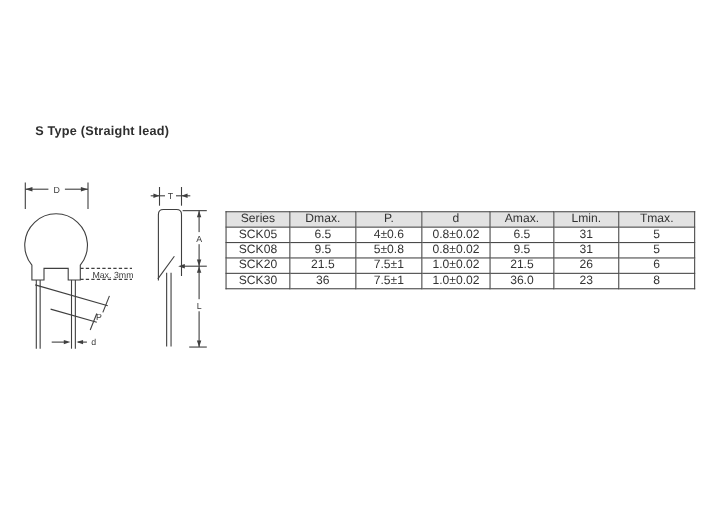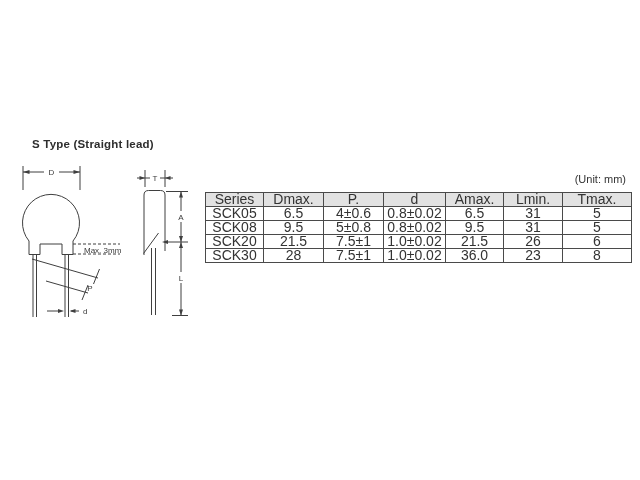--- a/index.html
+++ b/index.html
@@ -1,31 +1,31 @@
 <!DOCTYPE html>
 <html><head>
 <meta charset="utf-8">
 <style>
   html,body{margin:0;padding:0;background:#ffffff;}
   .screen{
     position:relative;width:640px;height:480px;background:#ffffff;
     font-family:"Liberation Sans",sans-serif;overflow:hidden;color:#333333;
   }
   .title{
-    position:absolute;left:32px;top:138px;
+    position:absolute;left:32px;top:114px;
     font-size:11.5px;font-weight:bold;color:#2e2e2e;letter-spacing:0.2px;
   }
   .unit-note{
     position:absolute;left:205px;top:173px;width:421px;
     text-align:right;font-size:11px;color:#333333;
   }
   table.dims{
     position:absolute;left:205px;top:192px;
     border-collapse:collapse;table-layout:fixed;
-    font-size:14px;color:#333333;background:#ffffff;
+    font-size:11px;color:#333333;background:#ffffff;
   }
   table.dims th,table.dims td{
     border:1px solid #4a4a4a;text-align:center;vertical-align:middle;
     padding:0;height:13px;line-height:13px;font-weight:normal;
     overflow:hidden;white-space:nowrap;
   }
   table.dims th{background:#e2e2e2;}
   col.c1{width:58px}col.c2{width:60px}col.c3{width:60px}col.c4{width:62px}
   col.c5{width:58px}col.c6{width:59px}col.c7{width:69px}
   svg.diagrams{position:absolute;left:0;top:160px;}
@@ -129,21 +129,20 @@
         <polygon points="162,242 168,240 168,244"></polygon>
         <line x1="172" y1="315.5" x2="188" y2="315.5"></line>
         <rect class="mask" x="176" y="211" width="10" height="11"></rect>
         <text x="181" y="220" text-anchor="middle">A</text>
         <rect class="mask" x="176" y="272" width="10" height="11"></rect>
         <text x="181" y="281" text-anchor="middle">L</text>
       </g>
     </g>
   </svg>
 
-  <div class="unit-note">(Unit: mm)</div>
 
   <table class="dims">
     <colgroup>
       <col class="c1">
         <col class="c2">
         <col class="c3">
         <col class="c4">
       <col class="c5">
         <col class="c6">
         <col class="c7">
@@ -182,21 +181,21 @@
           <td>SCK20</td>
           <td>21.5</td>
           <td>7.5±1</td>
           <td>1.0±0.02</td>
           <td>21.5</td>
           <td>26</td>
           <td>6</td>
         </tr>
         <tr>
           <td>SCK30</td>
-          <td>28</td>
+          <td>36</td>
           <td>7.5±1</td>
           <td>1.0±0.02</td>
           <td>36.0</td>
           <td>23</td>
           <td>8</td>
         </tr>
       </tbody>
   </table>
 
 </div>

